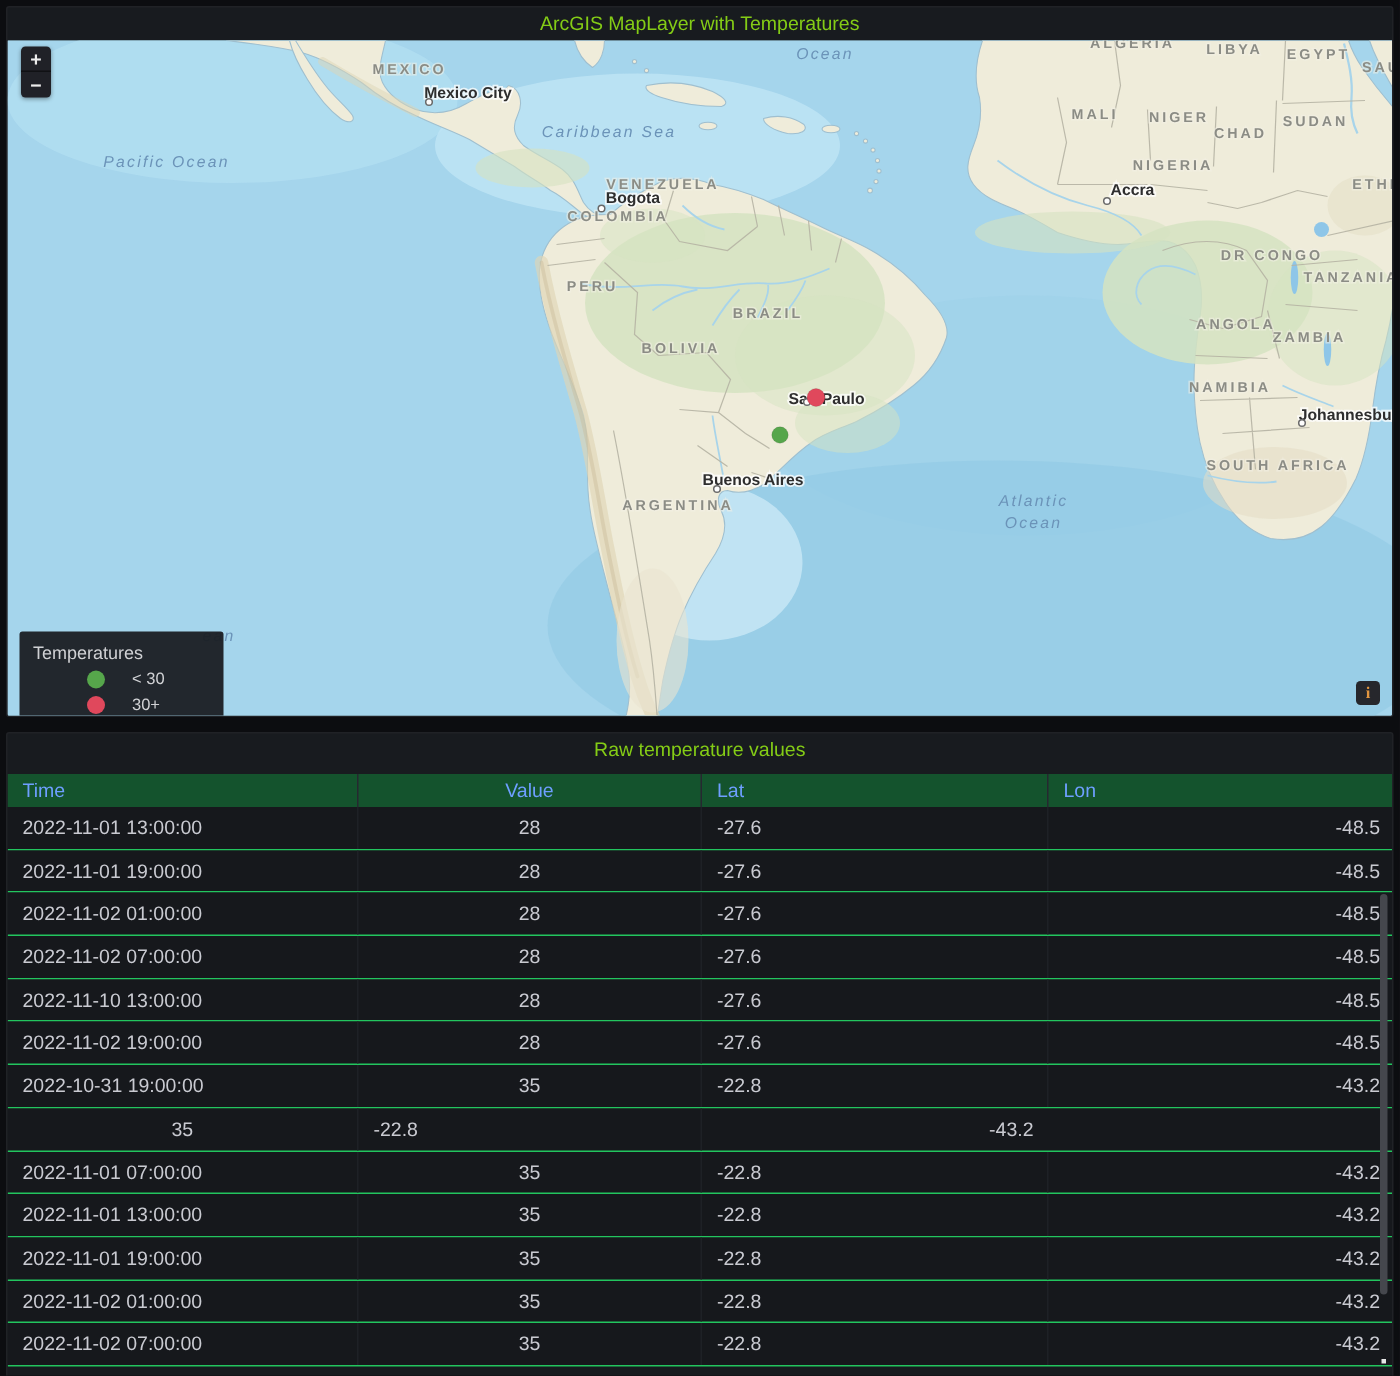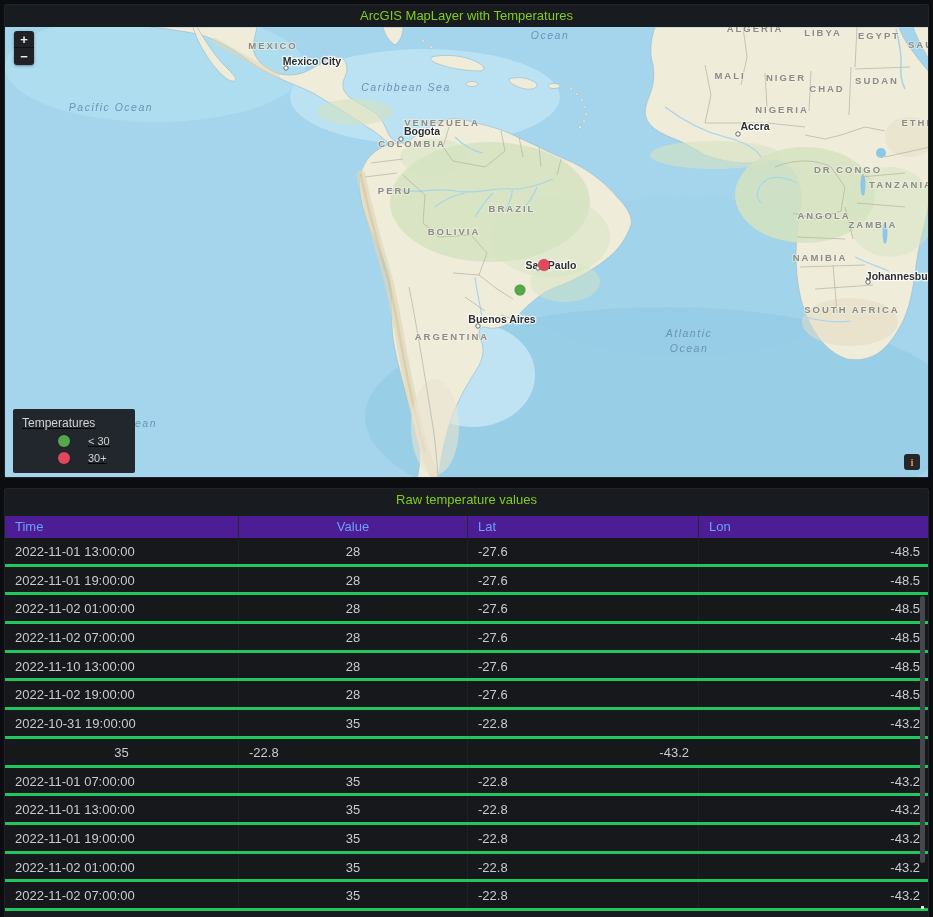--- a/index.html
+++ b/index.html
@@ -12,34 +12,34 @@
   .map-body { position:relative; width:925px; height:452px; background:#a5d5ec; cursor:grab; }
   .map-body svg { display:block; width:925px; height:452px; }
   .lbl-country { fill:#8b8c85; font-size:9.5px; font-weight:600; letter-spacing:2px; text-anchor:middle; paint-order:stroke; stroke:#f3f1e6; stroke-width:2px; stroke-opacity:.55; }
   .lbl-city { fill:#2e2e2e; font-size:10.5px; font-weight:600; text-anchor:middle; paint-order:stroke; stroke:#ffffff; stroke-width:2.4px; stroke-opacity:.75; }
   .lbl-water { fill:#6b93b8; font-size:10.5px; font-style:italic; letter-spacing:1.5px; text-anchor:middle; }
   .city-dot { fill:#fdfdfd; stroke:#6a6a6a; stroke-width:1; }
   .marker { stroke:rgba(0,0,0,.15); stroke-width:.5; }
   .zoom-ctl { position:absolute; left:9px; top:4px; width:20px; background:#202127; border-radius:3px; box-shadow:0 1px 3px rgba(0,0,0,.4); display:flex; flex-direction:column; }
   .zoom-ctl button { width:20px; height:17px; background:transparent; border:none; color:#ececec; font-size:13px; font-weight:bold; line-height:15px; cursor:pointer; }
   .zoom-ctl button:first-child { border-bottom:1px solid #101114; }
-  .legend { position:absolute; left:8px; top:382px; width:122px; height:64px; background:rgba(26,29,35,.95); border-radius:2px; padding:7px 9px;text-decoration:underline; }
+  .legend { position:absolute; left:8px; top:394px; width:136px; height:64px; background:rgba(26,29,35,.95); border-radius:2px; padding:7px 9px; }
   .legend-title { font-size:12px; color:#d0d1d4; }
   .legend-item { display:flex; align-items:flex-end; gap:18px; margin-top:5px;padding-left:36px; }
   .legend-swatch { width:12px; height:12px; border-radius:50%; flex:0 0 auto; }
   .legend-label { font-size:11px; color:#d0d1d4; }
   .info-btn { position:absolute; left:899px; top:427px; width:16px; height:16px; background:#26272c; border:none; border-radius:3px; color:#e2953f; font-size:11px; font-weight:bold; font-family:"Liberation Serif",serif; cursor:pointer; line-height:14px; }
   
   #table-panel { top:488px; height:496px; }
   .table-wrap { position:relative; width:925px; height:403px; padding-top:5px; }
-  .thead { display:grid; grid-template-columns:234px 229px 231px 231px; height:22px; background:#4c1d95; }
+  .thead { display:grid; grid-template-columns:234px 229px 231px 231px; height:22px; background:#14532d; }
   .th { font-size:13px; color:#6e9fff; line-height:22px; padding:0 10px; border-right:1px solid #262830; overflow:hidden; white-space:nowrap; cursor:pointer; }
   .th:last-child { border-right:none; }
   .tbody { height:374px; overflow:hidden; }
-  .tr { display:grid; grid-template-columns:234px 229px 231px 231px; height:28.7px; background:#16181c; border-bottom:3px solid #22c55e; }
+  .tr { display:grid; grid-template-columns:234px 229px 231px 231px; height:28.7px; background:#16181c; border-bottom:1px solid #22c55e; }
   .td { font-size:13px; color:#c9cad1; line-height:28px; padding:0 10px; border-right:1px solid #1e2126; overflow:hidden; white-space:nowrap; }
   .td:last-child { border-right:none;text-align:right; }
   .align-right { text-align:center; }
   .align-left { text-align:left; }
   .scrollbar-thumb { position:absolute; left:915px; top:85px; width:5px; height:267px; background:#45474d; border-radius:3px; cursor:pointer; }
   .resize-dot { position:absolute; right:6px; bottom:5px; width:3px; height:3px; background:#e6e6e6; }
 </style>
 </head>
 <body>
 

